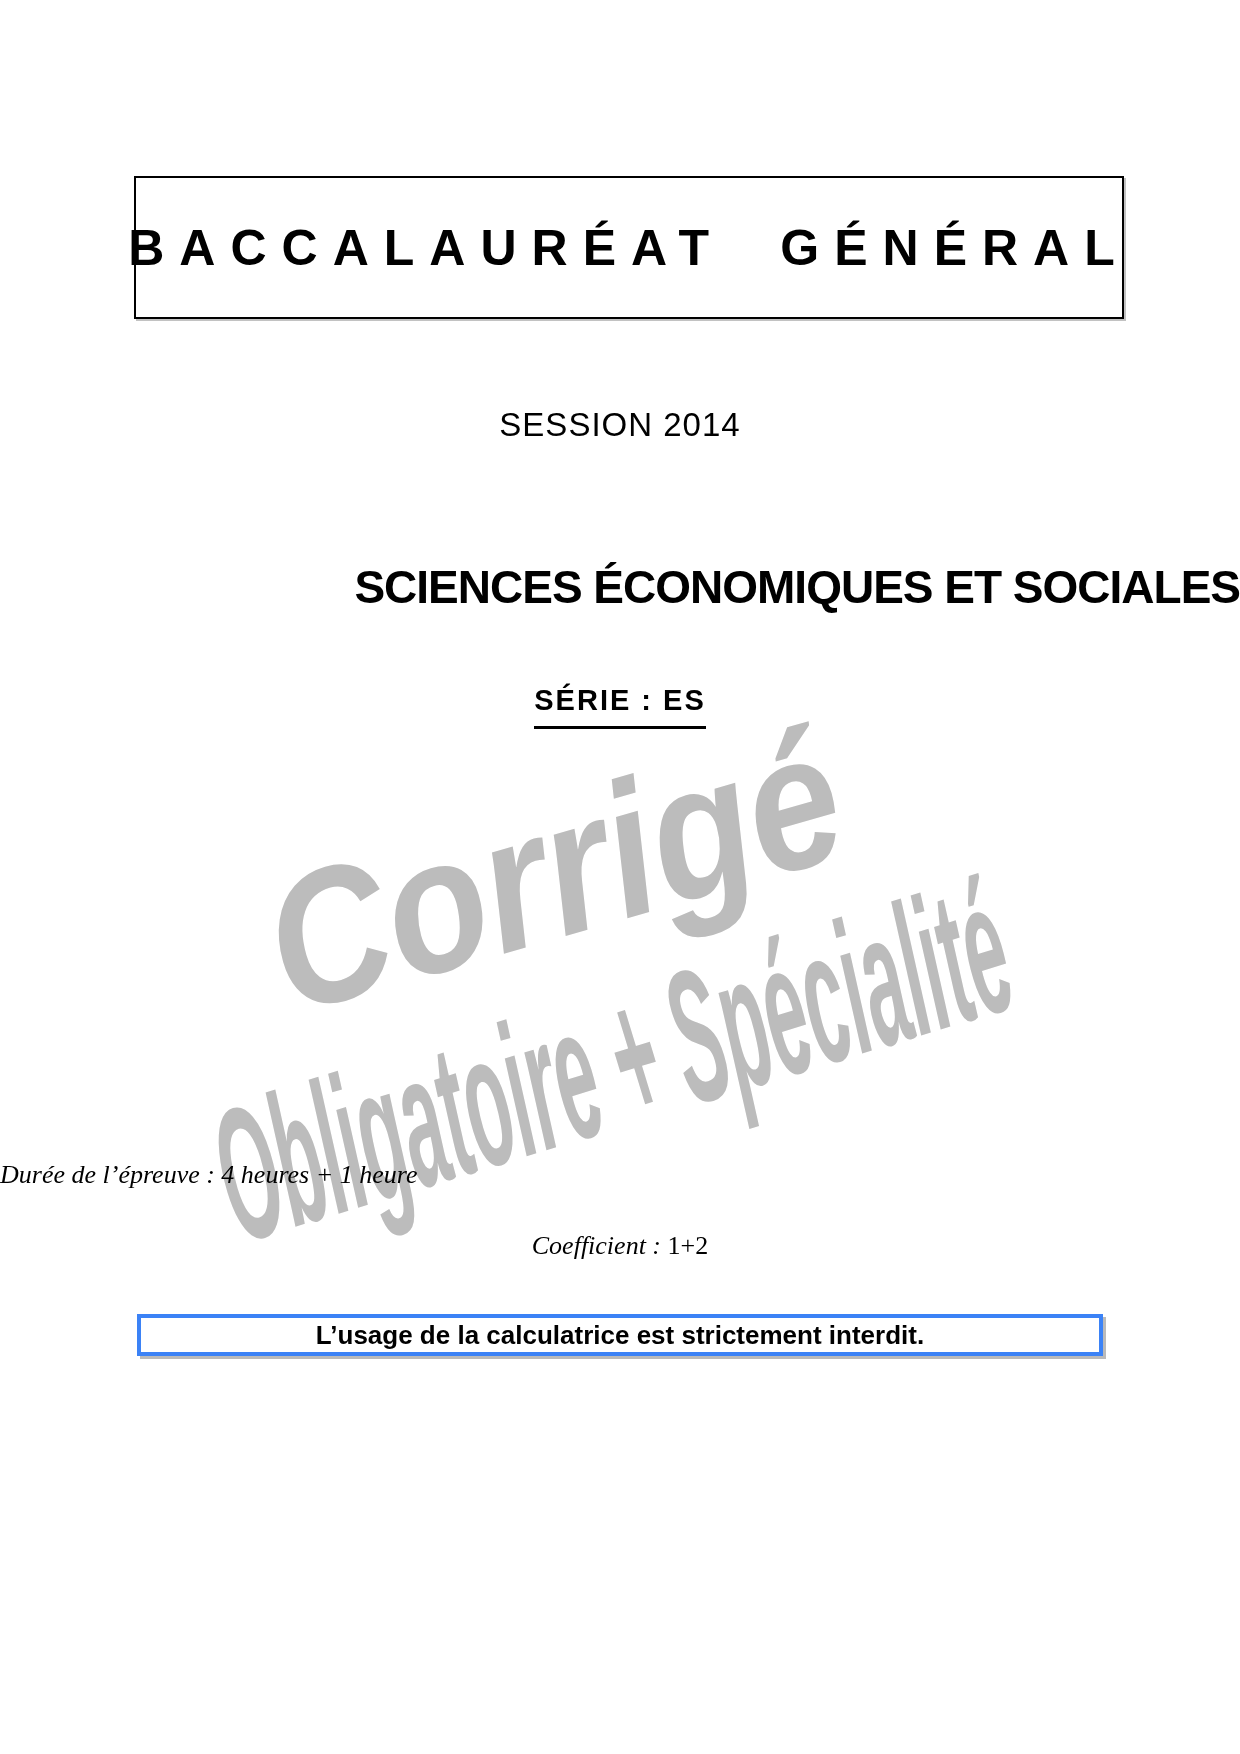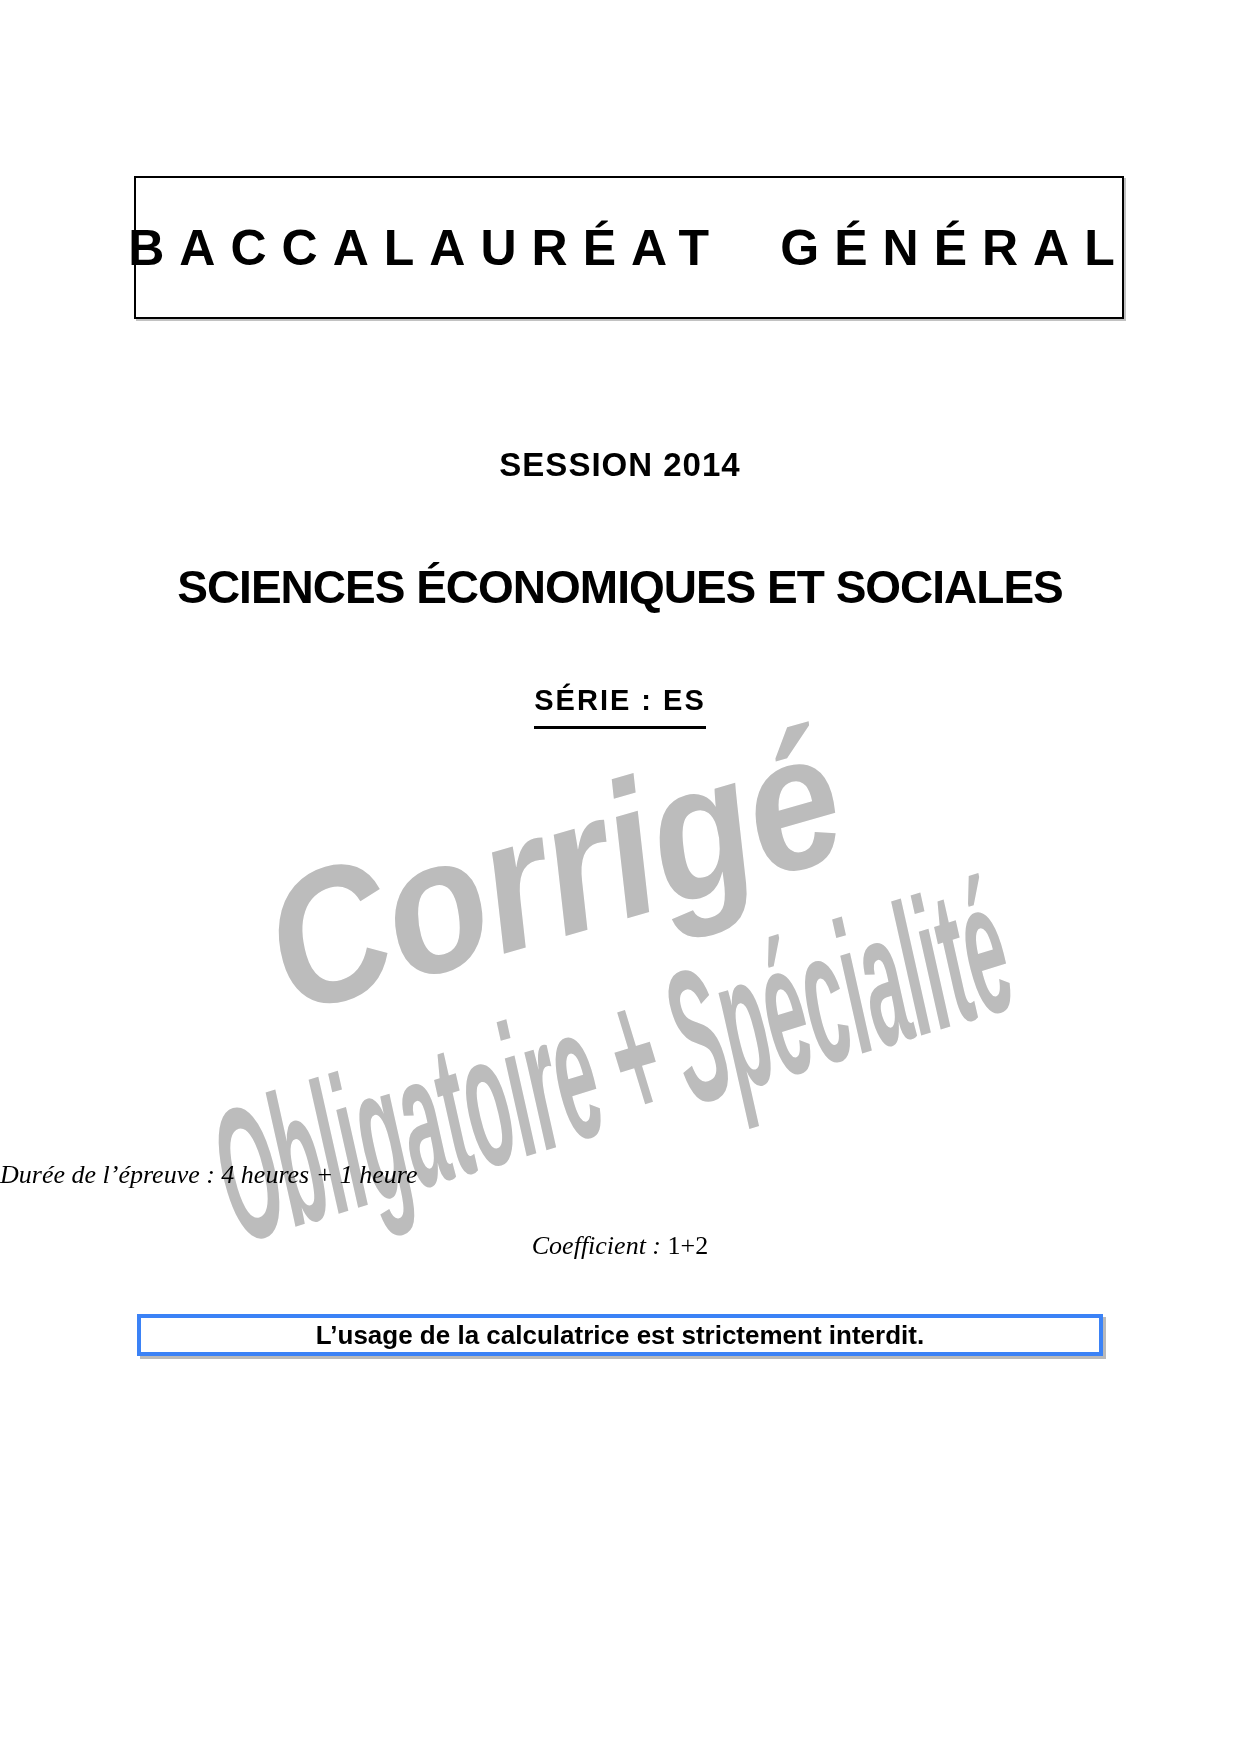--- a/index.html
+++ b/index.html
@@ -69,31 +69,30 @@
     white-space: nowrap;
   }
 
   .session {
     position: absolute;
     left: 0;
     top: 406px;
     width: 100%;
     text-align: center;
     font-size: 33px;
-    font-weight: bold;
+    font-weight: normal;
     letter-spacing: 1px;
-    margin-top: 40px;
   }
 
   .subject {
     position: absolute;
     left: 0;
     top: 560px;
     width: 100%;
-    text-align: center;
+    text-align: right;
     font-size: 46px;
     font-weight: bold;
     letter-spacing: -1px;
     white-space: nowrap;
   }
 
   .serie {
     position: absolute;
     left: 0;
     top: 684px;

